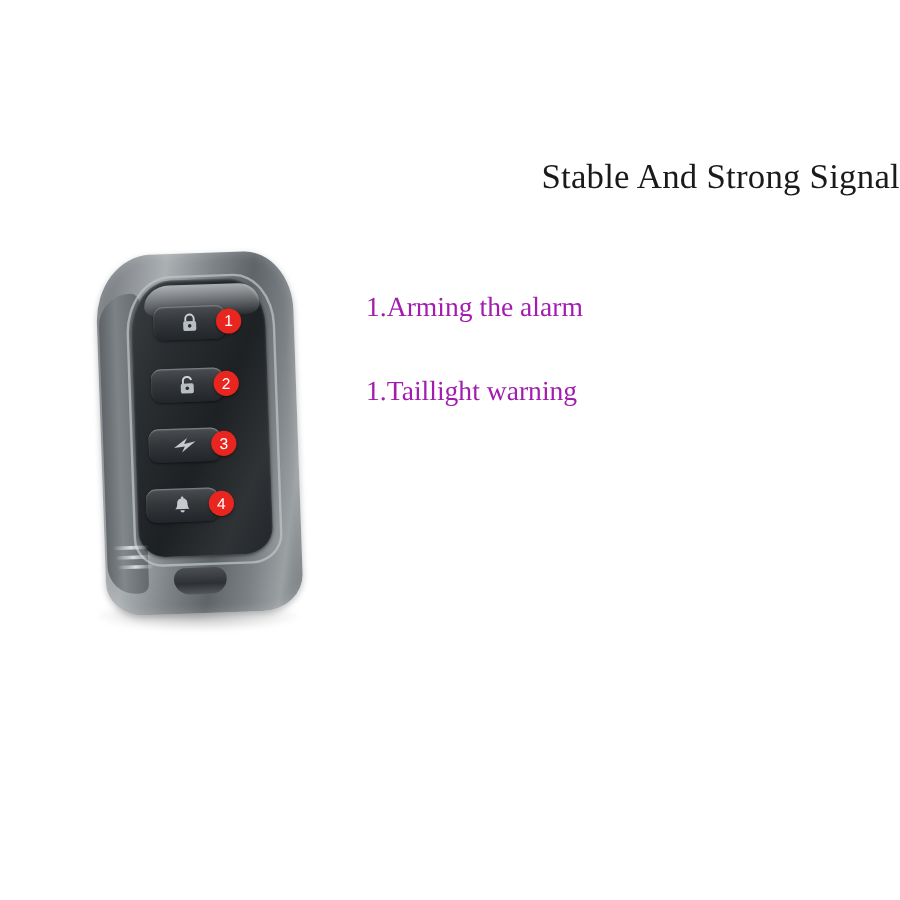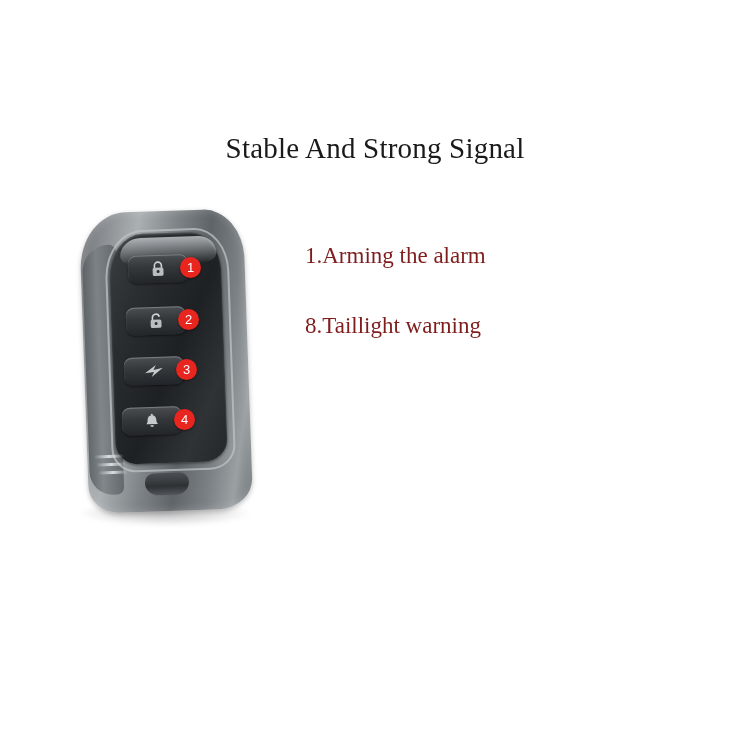--- a/index.html
+++ b/index.html
@@ -16,21 +16,21 @@
   .page {
     position: relative;
     width: 750px;
     height: 750px;
   }
   .title {
     position: absolute;
     top: 132px;
     left: 0;
     width: 750px;
-    text-align: center;
+    text-align: right;
     font-size: 29px;
     color: #1a1a1a;
     letter-spacing: 0.2px;
     font-family: "Liberation Serif", serif;
   }
   
   .fob-wrap {
     position: absolute;
     left: 72px;
     top: 205px;
@@ -146,21 +146,21 @@
   }
   
   .list {
     position: absolute;
     left: 305px;
     top: 243px;
     width: 400px;
   }
   .list-item {
     font-size: 23px;
-    color: #7f1d1d;
+    color: #a21caf;
     margin-bottom: 44px;
     font-family: "Liberation Serif", serif;
     white-space: nowrap;
   }
 </style>
 </head>
 <body>
 
 <div class="page">
 
@@ -209,16 +209,16 @@
         <path d="M9 2.2c-2.6 0-4.3 1.8-4.3 4.3 0 3.1-1.1 4.1-1.6 4.6h11.8c-0.5-0.5-1.6-1.5-1.6-4.6 0-2.5-1.7-4.3-4.3-4.3z" fill="#c6cace"></path>
         <circle cx="9" cy="1.8" r="1.1" fill="#c6cace"></circle>
         <path d="M7.2 12.2a1.8 1.8 0 0 0 3.6 0z" fill="#c6cace"></path>
       </svg>
     </div>
     <div class="badge" style="left:102px; top:204px;">4</div>
   </div>
 
   <div class="list">
     <div class="list-item">1.Arming the alarm</div>
-    <div class="list-item">8.Taillight warning</div>
+    <div class="list-item">1.Taillight warning</div>
   </div>
 
 </div>
 
 </body></html>

